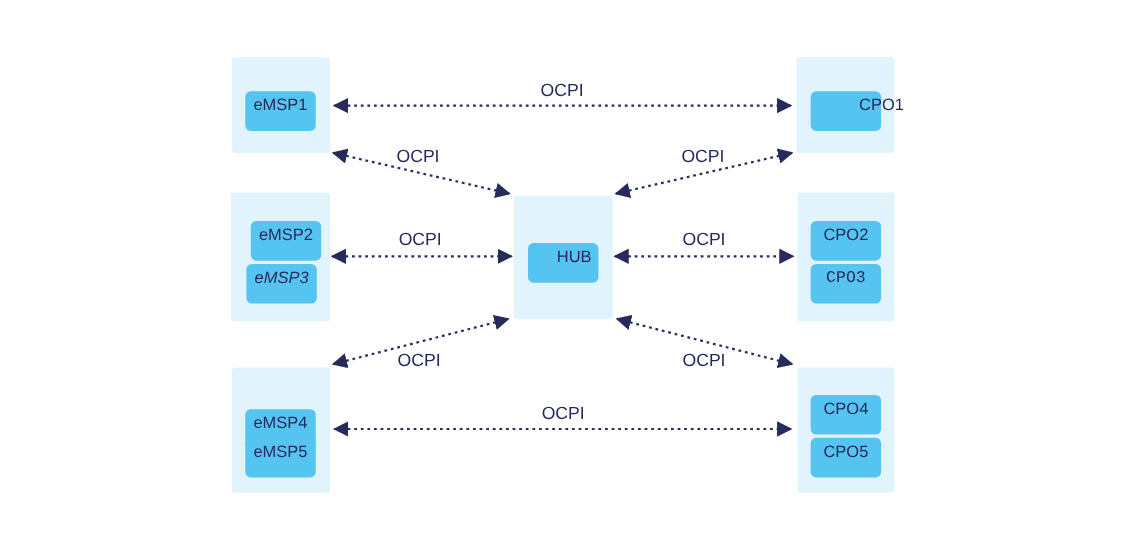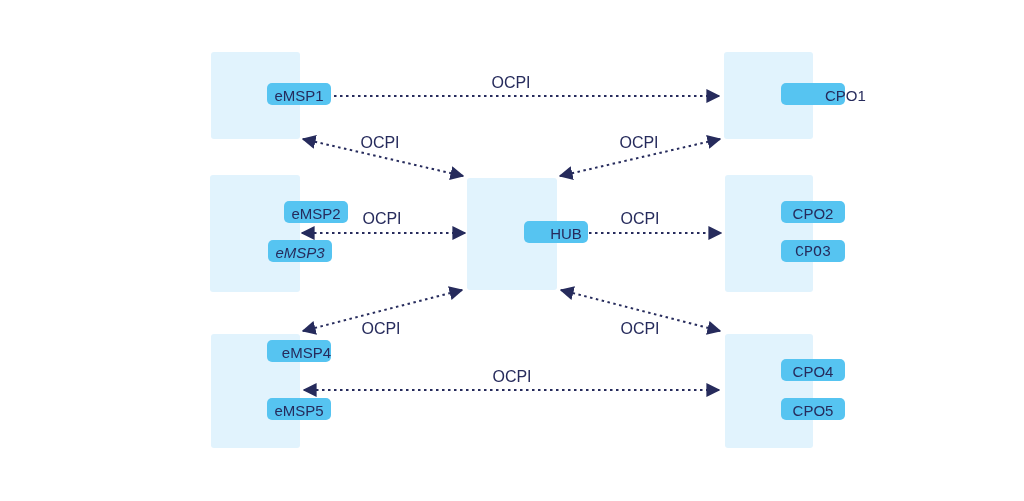--- a/index.html
+++ b/index.html
@@ -39,38 +39,37 @@
   }
   .panel.top-left     { left: 211px; top:  52px; width: 89px; height:  87px; }
   .panel.top-right    { left: 724px; top:  52px; width: 89px; height:  87px; }
   .panel.mid-left     { left: 210px; top: 175px; width: 90px; height: 117px; }
   .panel.mid-right    { left: 725px; top: 175px; width: 88px; height: 117px; }
   .panel.bottom-left  { left: 211px; top: 334px; width: 89px; height: 114px; }
   .panel.bottom-right { left: 725px; top: 334px; width: 88px; height: 114px; }
   .panel.hub          { left: 467px; top: 178px; width: 90px; height: 112px; }
   .chip {
     position: absolute;
-    width: 64px; height: 22px;
+    width: 64px; height: 36px;
     background: var(--chip);
     border-radius: 5px;
     color: var(--ink);
     font-size: 15px;
     line-height: 26px;
     text-align: center;
     white-space: nowrap;
-    margin-left: 44px;
   }
   .chip.c-emsp1 { left: 223px; top:  83px; }
   .chip.c-cpo1  { left: 737px; top:  83px; padding-left: 44px; }
-  .chip.c-emsp2 { left: 240px; top: 201px; }
+  .chip.c-emsp2 { left: 228px; top: 201px; }
   .chip.c-emsp3 { left: 224px; top: 240px; font-style: italic; }
   .chip.c-cpo2  { left: 737px; top: 201px; }
   .chip.c-cpo3  { left: 737px; top: 240px; font-family: Liberation Mono, monospace; }
   .chip.c-hub   { left: 480px; top: 221px; padding-left: 20px; }
-  .chip.c-emsp4 { left: 223px; top: 340px; text-align: right; }
+  .chip.c-emsp4 { left: 223px; top: 372px; }
   .chip.c-emsp5 { left: 223px; top: 398px; }
   .chip.c-cpo4  { left: 737px; top: 359px; }
   .chip.c-cpo5  { left: 737px; top: 398px; }
   .edge-label {
     position: absolute;
     transform: translate(-50%, -50%);
     color: var(--ink);
     font-size: 16px;
     white-space: nowrap;
   }

